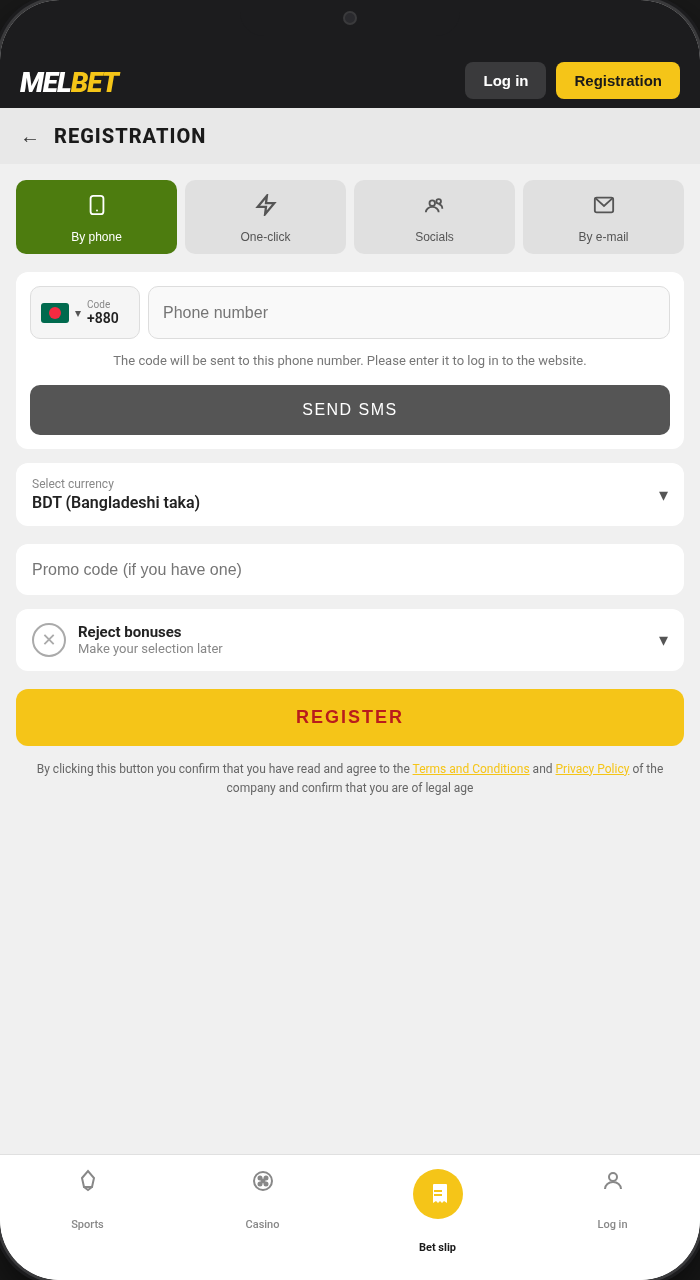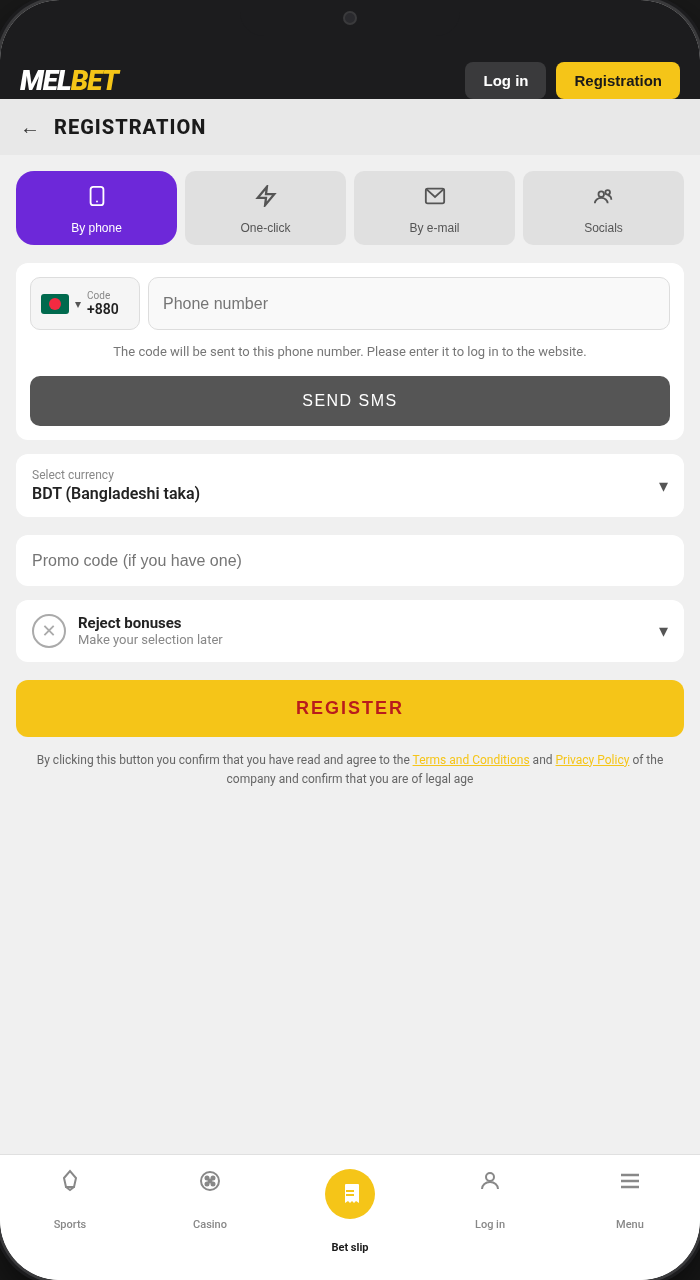--- a/index.html
+++ b/index.html
@@ -63,23 +63,23 @@
     
     .status-bar {
       height: 50px;
       background: #1c1c1e;
       flex-shrink: 0;
     }
 
     
     .header {
       background: #1c1c1e;
-      padding: 12px 20px 0;
-      display: flex;
-      align-items: center;
+      padding: 12px 20px 9px;
+      display: flex;
+      align-items: flex-end;
       justify-content: space-between;
       flex-shrink: 0;
     }
 
     .logo {
       display: flex;
       align-items: center;
     }
 
     .logo-text {
@@ -175,22 +175,21 @@
       padding: 14px 8px 10px;
       display: flex;
       flex-direction: column;
       align-items: center;
       gap: 8px;
       cursor: pointer;
       border: none;
     }
 
     .reg-tab.active {
-      background: #6d28d9;
-      border-radius: 18px;
+      background: #4d7c0f;
     }
 
     .reg-tab .tab-icon {
       font-size: 22px;
       color: #555;
     }
 
     .reg-tab.active .tab-icon {
       color: white;
     }
@@ -527,36 +526,36 @@
           <span class="tab-icon">
             <svg width="22" height="22" viewBox="0 0 24 24" fill="none" stroke="#555" stroke-width="2.5">
               <path d="M13 2L3 14h9l-1 8 10-12h-9l1-8z"></path>
             </svg>
           </span>
           <span class="tab-label">One-click</span>
         </button>
         <button class="reg-tab">
           <span class="tab-icon">
             <svg width="22" height="22" viewBox="0 0 24 24" fill="none" stroke="#555" stroke-width="2">
-              <rect x="2" y="4" width="20" height="16" rx="2"></rect>
-              <polyline points="2,4 12,13 22,4"></polyline>
-            </svg>
-          </span>
-          <span class="tab-label">By e-mail</span>
-        </button>
-        <button class="reg-tab">
-          <span class="tab-icon">
-            <svg width="22" height="22" viewBox="0 0 24 24" fill="none" stroke="#555" stroke-width="2">
               <circle cx="9" cy="10" r="3"></circle>
               <circle cx="16" cy="8" r="2.5"></circle>
               <path d="M2 20c0-3.3 3.1-6 7-6s7 2.7 7 6"></path>
               <path d="M16 11c2.2.5 4 2.2 4 5"></path>
             </svg>
           </span>
           <span class="tab-label">Socials</span>
+        </button>
+        <button class="reg-tab">
+          <span class="tab-icon">
+            <svg width="22" height="22" viewBox="0 0 24 24" fill="none" stroke="#555" stroke-width="2">
+              <rect x="2" y="4" width="20" height="16" rx="2"></rect>
+              <polyline points="2,4 12,13 22,4"></polyline>
+            </svg>
+          </span>
+          <span class="tab-label">By e-mail</span>
         </button>
       </div>
 
       
       <div class="phone-section">
         <div class="phone-input-row">
           <div class="country-selector">
             <div class="flag"></div>
             <span class="chevron-down">▾</span>
             <div class="country-code-block">
@@ -650,26 +649,16 @@
       <div class="nav-item">
         <div class="nav-icon">
           <svg width="24" height="24" viewBox="0 0 24 24" fill="none" stroke="#888" stroke-width="2">
             <circle cx="12" cy="8" r="4"></circle>
             <path d="M4 20c0-4 3.6-7 8-7s8 3 8 7"></path>
           </svg>
         </div>
         <span class="nav-label">Log in</span>
       </div>
 
-      <div class="nav-item">
-        <div class="nav-icon">
-          <svg width="24" height="24" viewBox="0 0 24 24" fill="none" stroke="#888" stroke-width="2.5">
-            <line x1="3" y1="6" x2="21" y2="6"></line>
-            <line x1="3" y1="12" x2="21" y2="12"></line>
-            <line x1="3" y1="18" x2="21" y2="18"></line>
-          </svg>
-        </div>
-        <span class="nav-label">Menu</span>
-      </div>
 
     </div>
   </div>
 </div>
 
 </body></html>

